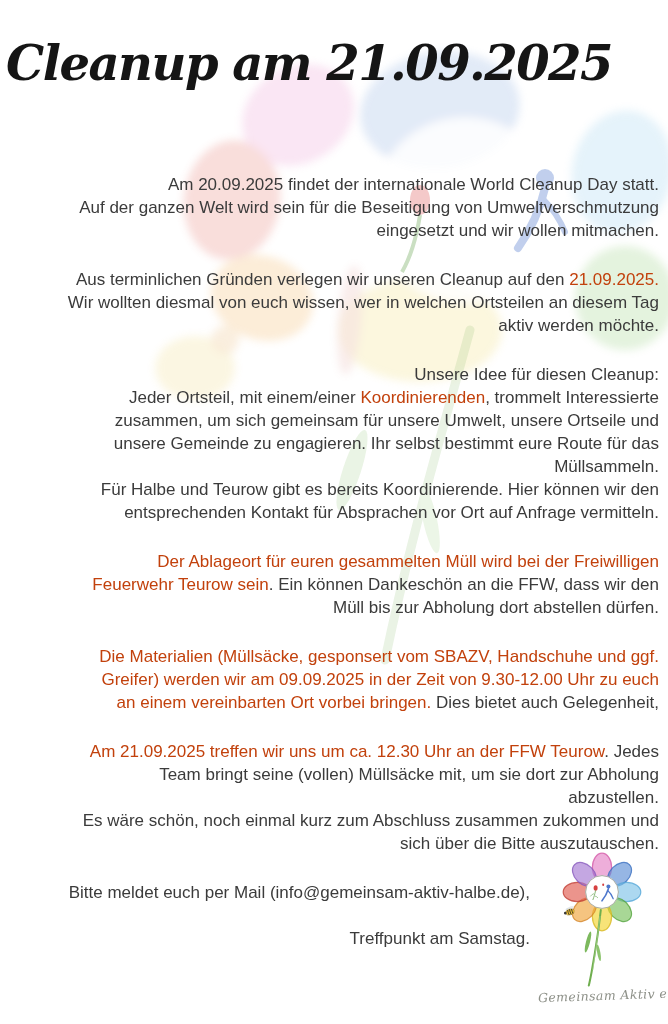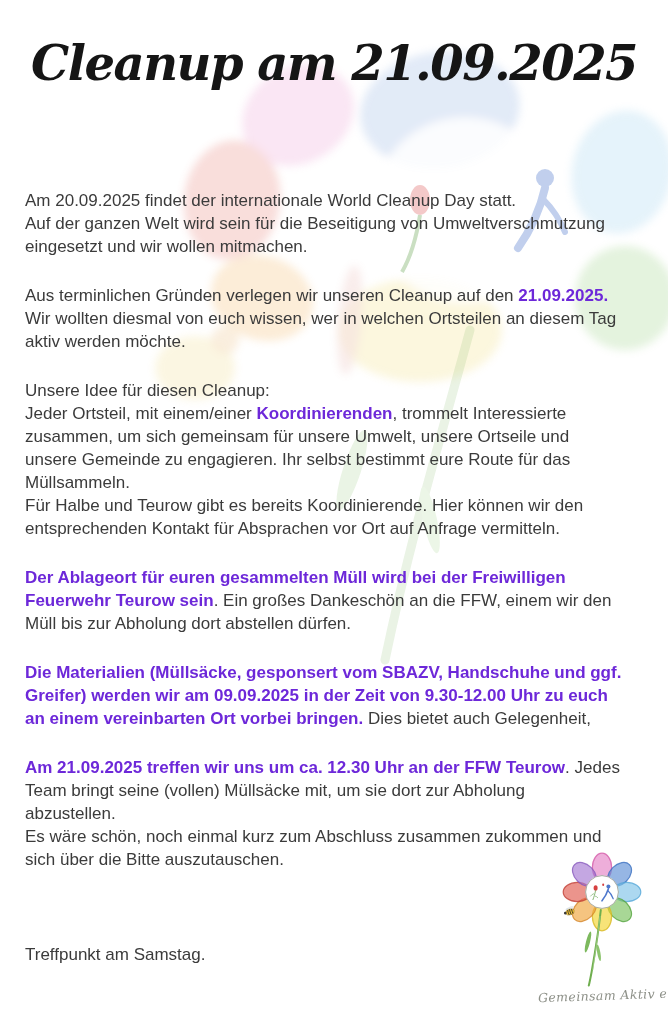--- a/index.html
+++ b/index.html
@@ -4,31 +4,31 @@
 <style>
   html,body{margin:0;padding:0;}
   body{
     width:668px;height:1024px;position:relative;overflow:hidden;
     background:#ffffff;color:#3b3b3b;
     font-family:"Liberation Sans",sans-serif;
   }
   .watermark{position:absolute;left:0;top:0;z-index:0;pointer-events:none;}
   .content{position:relative;z-index:1;}
   h1.title{
-    margin:34px 6px 0;text-align:center;
+    margin:34px 6px 0;text-align:left;
     font-family:"DejaVu Serif",serif;font-style:italic;font-weight:600;
     font-size:48px;line-height:58px;letter-spacing:-1.5px;color:#151515;
   }
   .flyer-body{
     position:absolute;left:25px;top:139px;width:634px;
     font-size:17px;line-height:23px;color:#3b3b3b;
   }
-  .flyer-body p{margin:16px 0 26px;}
+  .flyer-body p{margin:0 0 26px;text-align:right;}
   .flyer-body p.narrow{width:505px;}
-  .flyer-body strong{font-weight:700;color:#6d28d9;}
+  .flyer-body strong{font-weight:400;color:#c2410c;}
   .logo{
     position:absolute;left:538px;top:852px;width:128px;z-index:1;text-align:center;
   }
   .logo svg{display:block;margin:0 auto;}
   .logo-caption{
     margin-top:0px;font-family:"DejaVu Serif",serif;font-style:italic;
     font-size:12.5px;letter-spacing:.4px;color:#8d9088;
     transform:rotate(-2deg);white-space:nowrap;
   }
 </style>
@@ -103,24 +103,24 @@
     <ellipse cx="430" cy="520" rx="7" ry="34" fill="#8cc46d" transform="rotate(-12 430 520)"></ellipse>
   </g>
 </svg>
 
 <div class="content">
   <h1 class="title">Cleanup am 21.09.2025</h1>
   <div class="flyer-body">
       <p><span>Am 20.09.2025 findet der internationale World Cleanup Day statt.</span><br><span>Auf der ganzen Welt wird sein für die Beseitigung von Umweltverschmutzung</span><br><span>eingesetzt und wir wollen mitmachen.</span></p>
       <p><span>Aus terminlichen Gründen verlegen wir unseren Cleanup auf den </span><strong>21.09.2025.</strong><br><span>Wir wollten diesmal von euch wissen, wer in welchen Ortsteilen an diesem Tag</span><br><span>aktiv werden möchte.</span></p>
       <p><span>Unsere Idee für diesen Cleanup:</span><br><span>Jeder Ortsteil, mit einem/einer </span><strong>Koordinierenden</strong><span>, trommelt Interessierte</span><br><span>zusammen, um sich gemeinsam für unsere Umwelt, unsere Ortseile und</span><br><span>unsere Gemeinde zu engagieren. Ihr selbst bestimmt eure Route für das</span><br><span>Müllsammeln.</span><br><span>Für Halbe und Teurow gibt es bereits Koordinierende. Hier können wir den</span><br><span>entsprechenden Kontakt für Absprachen vor Ort auf Anfrage vermitteln.</span></p>
-      <p><strong>Der Ablageort für euren gesammelten Müll wird bei der Freiwilligen</strong><br><strong>Feuerwehr Teurow sein</strong><span>. Ein großes Dankeschön an die FFW, einem wir den</span><br><span>Müll bis zur Abholung dort abstellen dürfen.</span></p>
+      <p><strong>Der Ablageort für euren gesammelten Müll wird bei der Freiwilligen</strong><br><strong>Feuerwehr Teurow sein</strong><span>. Ein können Dankeschön an die FFW, dass wir den</span><br><span>Müll bis zur Abholung dort abstellen dürfen.</span></p>
       <p><strong>Die Materialien (Müllsäcke, gesponsert vom SBAZV, Handschuhe und ggf.</strong><br><strong>Greifer) werden wir am 09.09.2025 in der Zeit von 9.30-12.00 Uhr zu euch</strong><br><strong>an einem vereinbarten Ort vorbei bringen.</strong><span> Dies bietet auch Gelegenheit,</span><br></p>
       <p><strong>Am 21.09.2025 treffen wir uns um ca. 12.30 Uhr an der FFW Teurow</strong><span>. Jedes</span><br><span>Team bringt seine (vollen) Müllsäcke mit, um sie dort zur Abholung</span><br><span>abzustellen.</span><br><span>Es wäre schön, noch einmal kurz zum Abschluss zusammen zukommen und</span><br><span>sich über die Bitte auszutauschen.</span></p>
-      <p class="narrow"><br><br><span>Treffpunkt am Samstag.</span></p>
+      <p class="narrow"><span>Bitte meldet euch per Mail (info@gemeinsam-aktiv-halbe.de),</span><br><br><span>Treffpunkt am Samstag.</span></p>
     </div>
 </div>
 
 <div class="logo">
   <svg width="104" height="136" viewBox="0 0 260 340" aria-hidden="true">
     <use href="#flower"></use>
   </svg>
   <div class="logo-caption">Gemeinsam Aktiv e.V.</div>
 </div>
 

